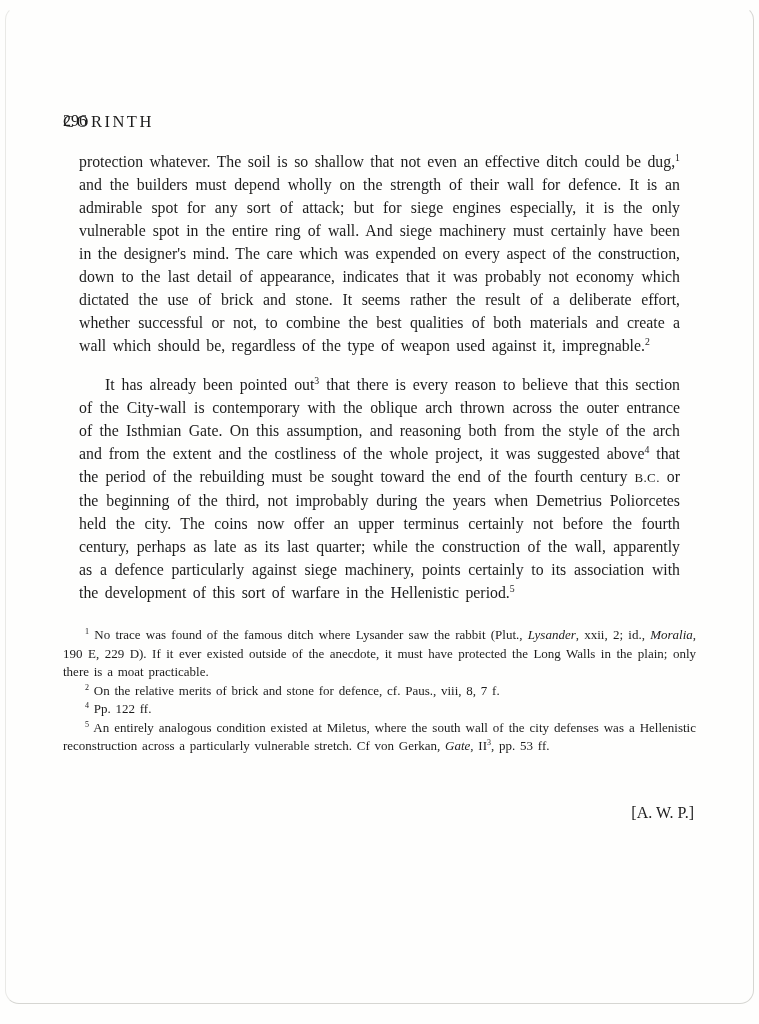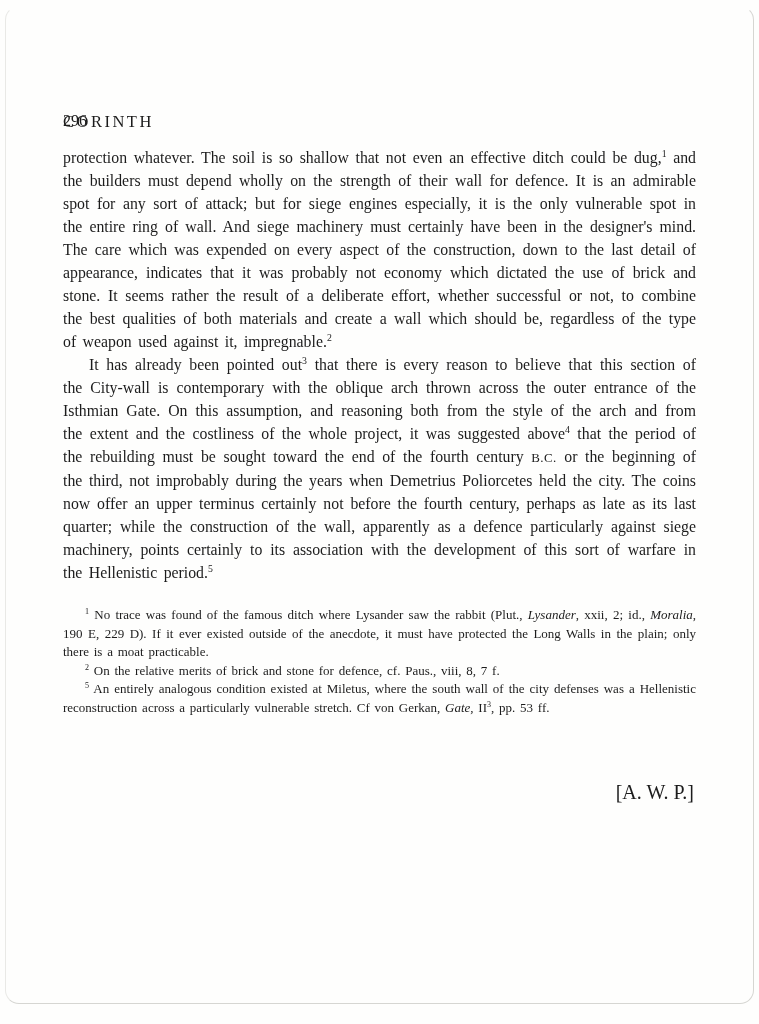--- a/index.html
+++ b/index.html
@@ -38,21 +38,21 @@
     font-size: 16px;
   }
   .page-title {
     position: absolute;
     left: 0; right: 0;
     text-align: left;
     font-size: 16.5px;
     letter-spacing: 2.5px;
   }
   .para {
-    margin: 0;
+    margin: 16px;
     text-align: justify;
     font-size: 15.8px;
     line-height: 23px;
     word-spacing: 2.5px;
   }
   .para.indent { text-indent: 26px; }
   sup {
     font-size: 0.62em;
     line-height: 0;
   }
@@ -61,23 +61,23 @@
     margin: 0;
     text-align: justify;
     font-size: 13px;
     line-height: 18.5px;
     text-indent: 22px;
     word-spacing: 1.5px;
   }
   .it { font-style: italic; }
   .sc { font-size: 0.82em; letter-spacing: 0.4px; }
   .signature {
-    margin-top: 64px;
+    margin-top: 48px;
     text-align: right;
-    font-size: 20px;
+    font-size: 16px;
     padding-right: 2px;
   }
 </style>
 </head>
 <body>
 
 <div class="scan-edge"></div>
 
 <div class="page">
   <div class="header">
@@ -86,17 +86,18 @@
   </div>
 
   <div>
       <p class="para"><span>protection whatever. The soil is so shallow that not even an effective ditch could be dug,</span><sup>1</sup><span> and the builders must depend wholly on the strength of their wall for defence. It is an admirable spot for any sort of attack; but for siege engines especially, it is the only vulnerable spot in the entire ring of wall. And siege machinery must certainly have been in the designer's mind. The care which was expended on every aspect of the construction, down to the last detail of appearance, indicates that it was probably not economy which dictated the use of brick and stone. It seems rather the result of a deliberate effort, whether successful or not, to combine the best qualities of both materials and create a wall which should be, regardless of the type of weapon used against it, impregnable.</span><sup>2</sup></p>
       <p class="para indent"><span>It has already been pointed out</span><sup>3</sup><span> that there is every reason to believe that this section of the City-wall is contemporary with the oblique arch thrown across the outer entrance of the Isthmian Gate. On this assumption, and reasoning both from the style of the arch and from the extent and the costliness of the whole project, it was suggested above</span><sup>4</sup><span> that the period of the rebuilding must be sought toward the end of the fourth century </span><span class="sc">B.C.</span><span> or the beginning of the third, not improbably during the years when Demetrius Poliorcetes held the city. The coins now offer an upper terminus certainly not before the fourth century, perhaps as late as its last quarter; while the construction of the wall, apparently as a defence particularly against siege machinery, points certainly to its association with the development of this sort of warfare in the Hellenistic period.</span><sup>5</sup></p>
     </div>
 
   <div class="footnotes">
       <p class="footnote"><sup>1</sup><span> No trace was found of the famous ditch where Lysander saw the rabbit (Plut., </span><span class="it">Lysander</span><span>, xxii, 2; id., </span><span class="it">Moralia</span><span>, 190 E, 229 D). If it ever existed outside of the anecdote, it must have protected the Long Walls in the plain; only there is a moat practicable.</span></p>
       <p class="footnote"><sup>2</sup><span> On the relative merits of brick and stone for defence, cf. Paus., viii, 8, 7 f.</span></p>
+      <p class="footnote"><sup>4</sup><span> Pp. 122 ff.</span></p>
       <p class="footnote"><sup>5</sup><span> An entirely analogous condition existed at Miletus, where the south wall of the city defenses was a Hellenistic reconstruction across a particularly vulnerable stretch. Cf von Gerkan, </span><span class="it">Gate</span><span>, II</span><sup>3</sup><span>, pp. 53 ff.</span></p>
     </div>
 
   <div class="signature">[A. W. P.]</div>
 </div>
 
 </body></html>

